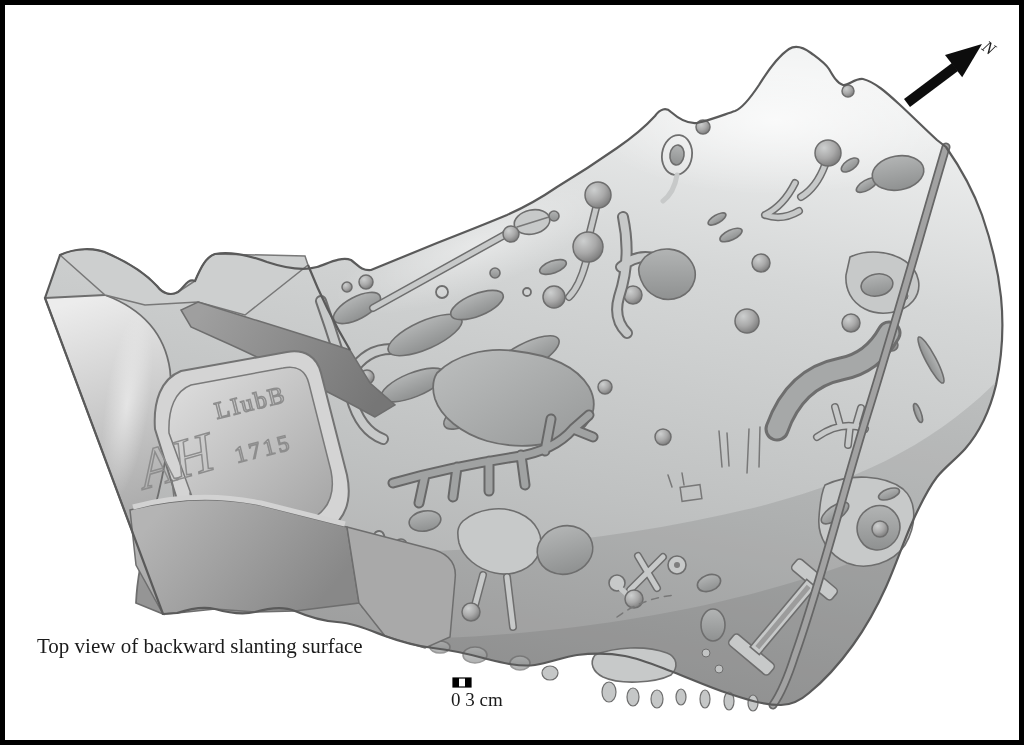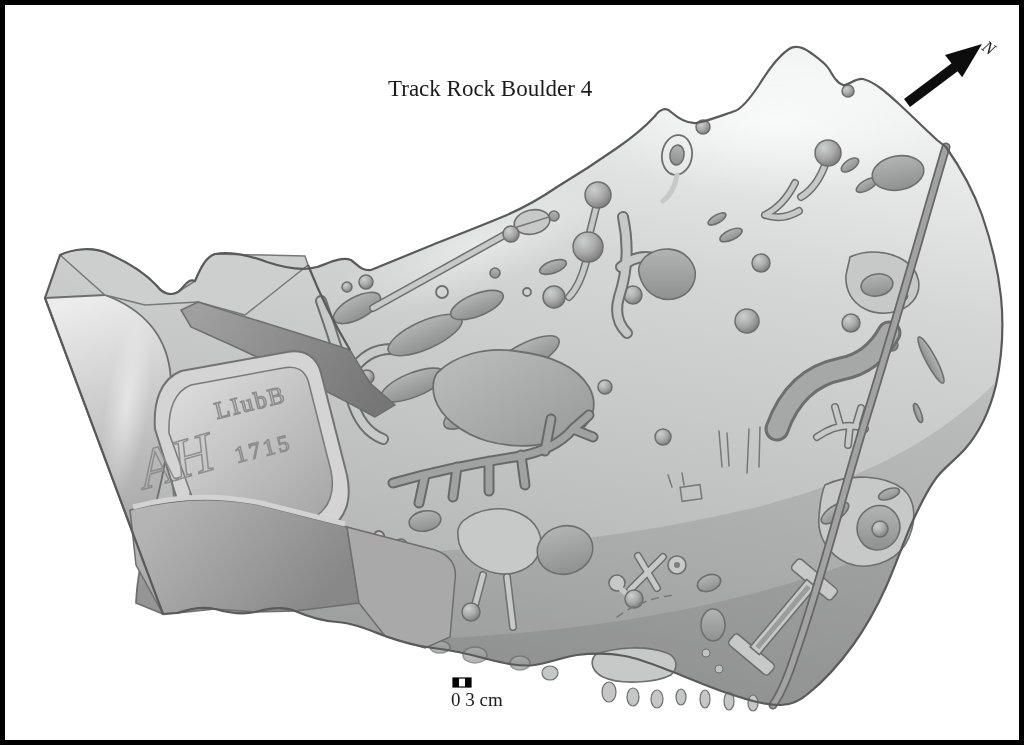--- a/index.html
+++ b/index.html
@@ -285,14 +285,14 @@
     </g>
 
     <g>
       <rect x="448" y="673" width="18" height="9" fill="#ffffff" stroke="#000000" stroke-width="1.2"></rect>
       <rect x="448" y="673" width="6" height="9" fill="#000000"></rect>
       <rect x="460" y="673" width="6" height="9" fill="#000000"></rect>
       <text x="446" y="701" font-size="19" fill="#1b1b1b" font-family="Liberation Serif, serif">0 3 cm</text>
     </g>
   </svg>
 
-  <div class="txt title">Track Rock Boulder 4</div>
+  <div class="txt caption">Top view of backward slanting surface</div>
 </div>
 
 </body></html>

